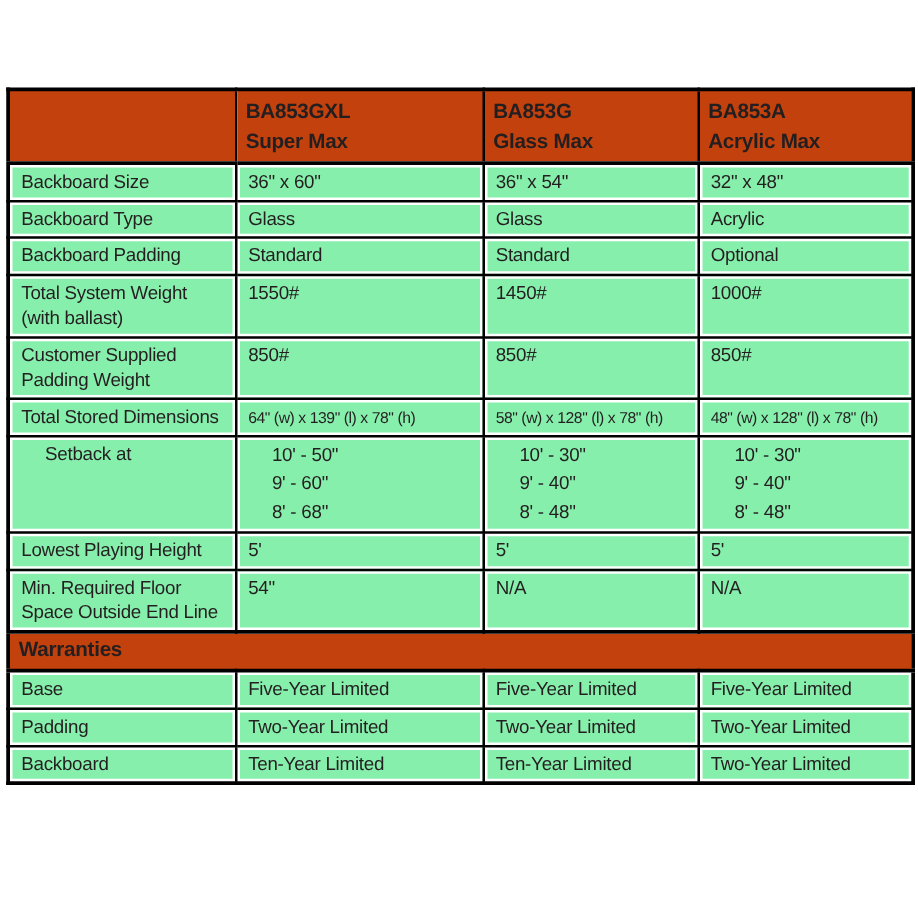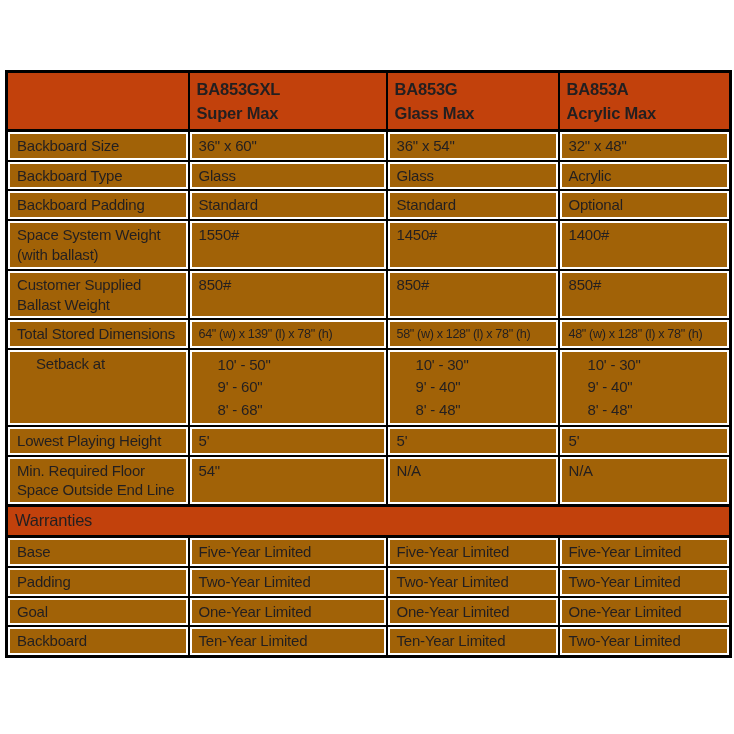--- a/index.html
+++ b/index.html
@@ -24,42 +24,42 @@
     vertical-align: top;
     text-align: left;
     font-size: 15px;
     line-height: 1.32;
     padding: 2px 6px 3px 7px;
     white-space: pre-line;
     overflow: hidden;
   }
   
   td.fill {
-    background: #a16207;
+    background: #86efac;
     box-shadow: inset 0 0 0 2px #ffffff;
     padding: 4px 8px 4px 9px;
   }
   .white { background: #c2410c; }
   th.colhead {
     font-weight: bold;
     font-size: 16.5px;
     line-height: 1.45;
     padding-top: 5px;
     border-bottom: 3px solid #000;
   }
   td.corner { border-bottom: 3px solid #000; }
   tr.rh-head td, tr.rh-head th { height: 52px; }
   tr.rh1 td { height: 24px; }
   tr.rh2 td { height: 48px; }
   tr.rh3 td { height: 72px; padding-left: 28px; }
   tr.rh-min td { height: 46px; margin-left: 11px; }
   tr.rh-warr td { height: 25px; }
   tr.rh-w td { height: 27px; }
   td.warrhead {
-    font-weight: normal;
+    font-weight: bold;
     font-size: 16.5px;
     border-top: 3px solid #000;
     border-bottom: 3px solid #000;
     padding-top: 3px;
   }
   td.small { font-size: 12.6px; letter-spacing: -0.35px; padding-top: 6px; }
   tr.setback td.val { line-height: 1.48; }
 </style>
 </head>
 <body>
@@ -92,29 +92,29 @@
         <td class="fill val">Glass</td>
         <td class="fill val">Acrylic</td>
       </tr>
       <tr class="rh1">
         <td class="fill label">Backboard Padding</td>
         <td class="fill val">Standard</td>
         <td class="fill val">Standard</td>
         <td class="fill val">Optional</td>
       </tr>
       <tr class="rh2">
-        <td class="fill label">Space System Weight
+        <td class="fill label">Total System Weight
 (with ballast)</td>
         <td class="fill val">1550#</td>
         <td class="fill val">1450#</td>
-        <td class="fill val">1400#</td>
+        <td class="fill val">1000#</td>
       </tr>
       <tr class="rh2">
         <td class="fill label">Customer Supplied
-Ballast Weight</td>
+Padding Weight</td>
         <td class="fill val">850#</td>
         <td class="fill val">850#</td>
         <td class="fill val">850#</td>
       </tr>
       <tr class="rh1">
         <td class="fill label">Total Stored Dimensions</td>
         <td class="fill val small">64" (w) x 139" (l) x 78" (h)</td>
         <td class="fill val small">58" (w) x 128" (l) x 78" (h)</td>
         <td class="fill val small">48" (w) x 128" (l) x 78" (h)</td>
       </tr>
@@ -154,26 +154,20 @@
         <td class="fill val">Five-Year Limited</td>
         <td class="fill val">Five-Year Limited</td>
       </tr>
       <tr class="rh-w">
         <td class="fill label">Padding</td>
         <td class="fill val">Two-Year Limited</td>
         <td class="fill val">Two-Year Limited</td>
         <td class="fill val">Two-Year Limited</td>
       </tr>
       <tr class="rh-w">
-        <td class="fill label">Goal</td>
-        <td class="fill val">One-Year Limited</td>
-        <td class="fill val">One-Year Limited</td>
-        <td class="fill val">One-Year Limited</td>
-      </tr>
-      <tr class="rh-w">
         <td class="fill label">Backboard</td>
         <td class="fill val">Ten-Year Limited</td>
         <td class="fill val">Ten-Year Limited</td>
         <td class="fill val">Two-Year Limited</td>
       </tr>
     </tbody>
   </table>
 </div>
 
 </body></html>

